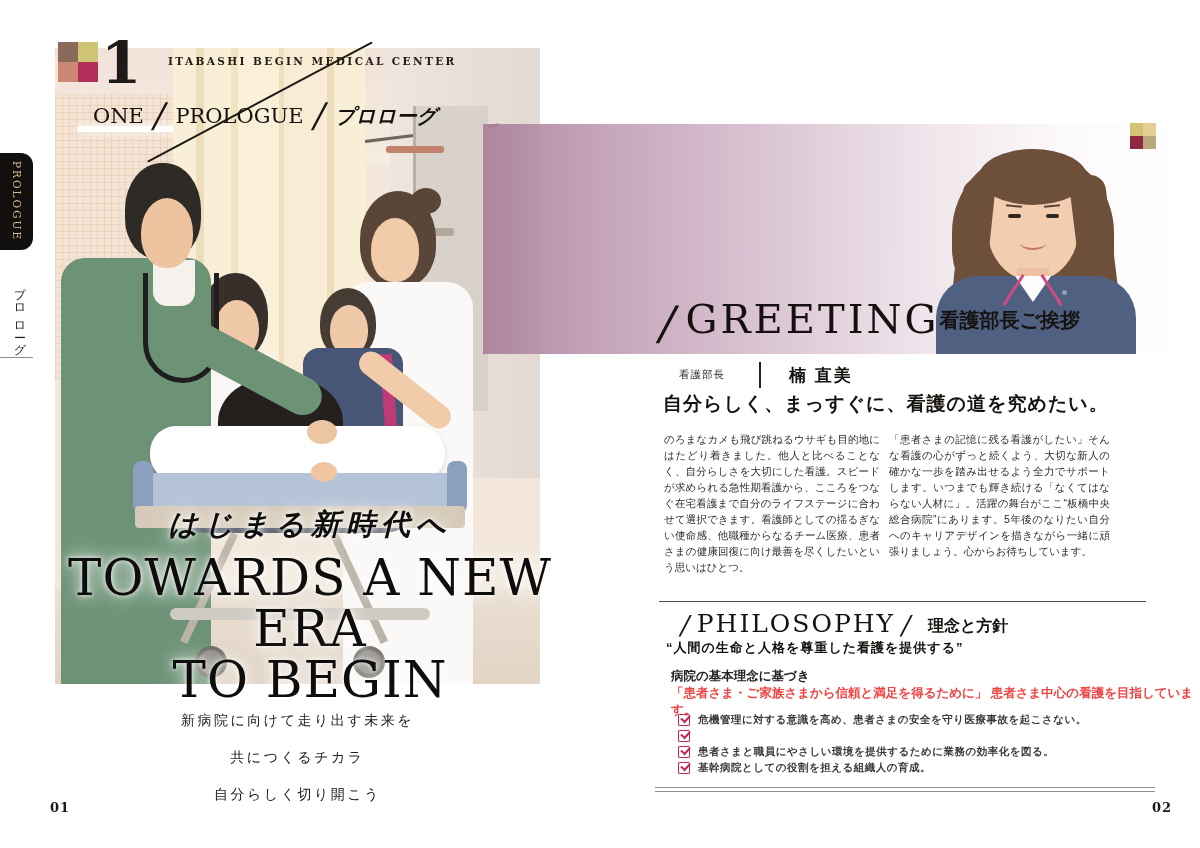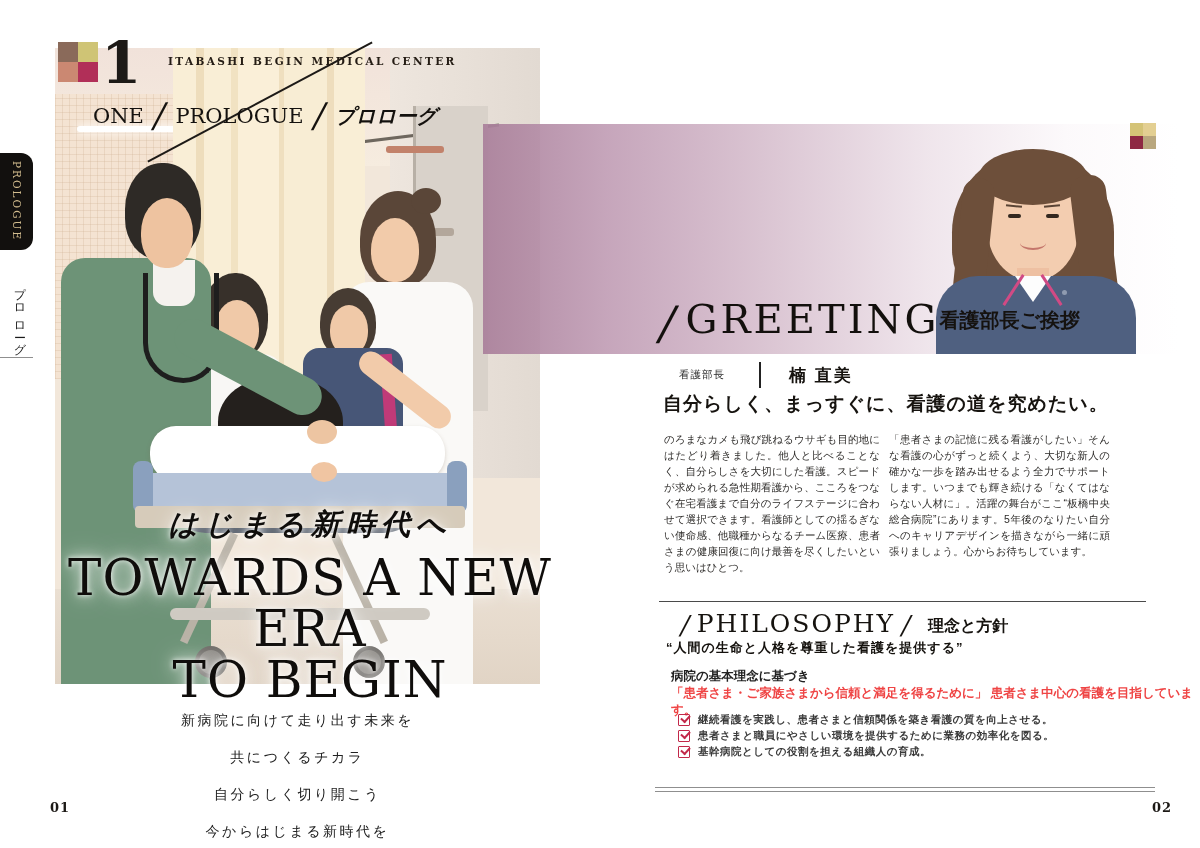--- a/index.html
+++ b/index.html
@@ -229,21 +229,20 @@
   <div class="abs ov">
     <div class="ov-jp serif">はじまる新時代へ</div>
     <div class="ov-en serif">TOWARDS A NEW ERA</div>
     <div class="ov-en2 serif">TO BEGIN</div>
   </div>
 
   <div class="abs captions">
     <p>新病院に向けて走り出す未来を</p>
     <p>共につくるチカラ</p>
     <p class="cap-gap">自分らしく切り開こう</p>
-    <p>今からはじまる新時代を</p>
   </div>
 
   <div class="abs pagenum pn-l serif">01</div>
 
   <div class="abs banner"></div>
 
   <div class="abs nurse">
     <div class="nr-hairback"></div>
     <div class="nr-face"></div>
     <div class="nr-bangs"></div>
@@ -288,21 +287,24 @@
   <div class="abs ph-head">
     <span class="p-sl serif">/</span><span class="p-en serif">PHILOSOPHY</span><span class="p-sl serif">/</span><span class="p-jp">理念と方針</span>
   </div>
   <div class="abs ph-quote">“人間の生命と人格を尊重した看護を提供する”</div>
   <div class="abs ph-b1">病院の基本理念に基づき</div>
   <div class="abs ph-b2">「患者さま・ご家族さまから信頼と満足を得るために」 患者さま中心の看護を目指しています。</div>
 
   <div class="abs checklist">
     <div class="chk-row">
       <span class="chk"></span>
-      <span class="chk-txt">継続看護を実践し、患者さまと信頼関係を築き看護の質を向上させる。</span>
+      <span class="chk-txt">危機管理に対する意識を高め、患者さまの安全を守り医療事故を起こさない。</span>
+    </div>
+    <div class="chk-row">
+      <span class="chk"></span>
     </div>
     <div class="chk-row">
       <span class="chk"></span>
       <span class="chk-txt">患者さまと職員にやさしい環境を提供するために業務の効率化を図る。</span>
     </div>
     <div class="chk-row">
       <span class="chk"></span>
       <span class="chk-txt">基幹病院としての役割を担える組織人の育成。</span>
     </div>
   </div>

